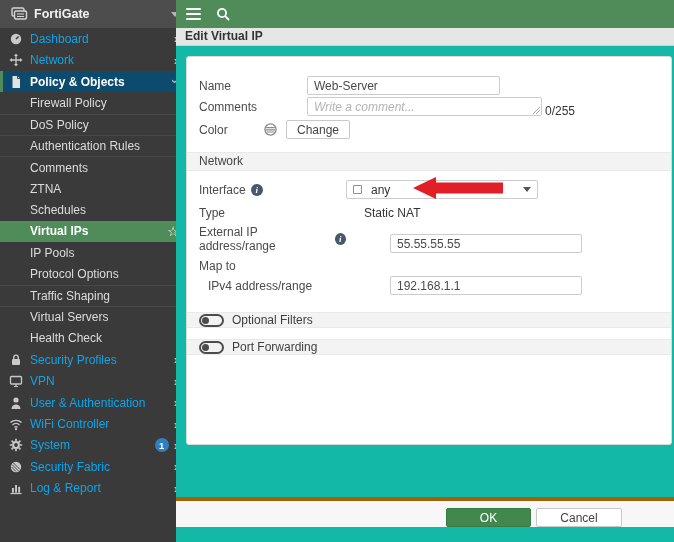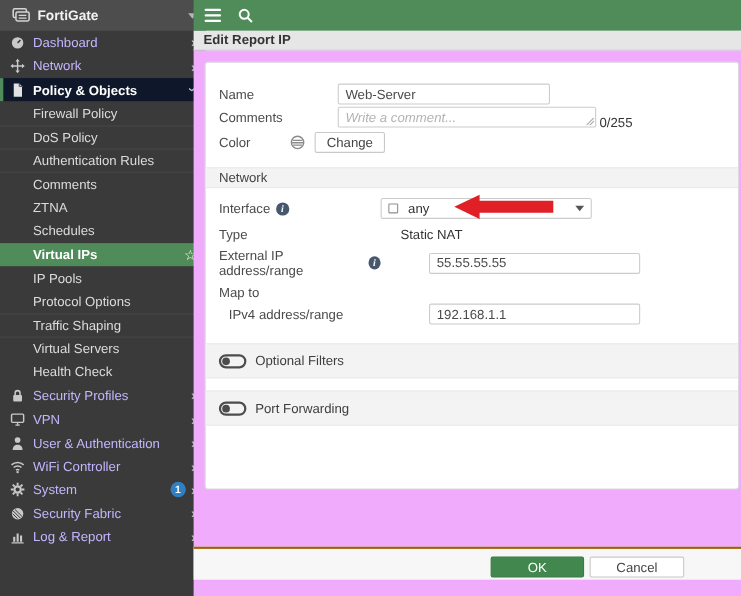--- a/index.html
+++ b/index.html
@@ -13,42 +13,42 @@
 
   
   .sidebar { position:absolute; left:0; top:0; bottom:0; width:187px; background:#3a3a3a; overflow:hidden; }
   .sb-header { height:28px; background:#4d4d4d; display:flex; align-items:center; padding:0 8px 0 10px; color:#f0f0f0; font-weight:700; }
   .sb-header .logo { width:18px; height:16px; margin-right:6px; flex-shrink:0; }
   .sb-header .title { flex:1; font-size:12.5px; font-weight:700; color:#f2f2f2; }
   .hdr-caret { width:0; height:0; border-left:4px solid transparent; border-right:4px solid transparent; border-top:5px solid #b5b5b5; }
 
   .nav-row { height:21.42px; display:flex; align-items:center; padding-left:8px; cursor:pointer; }
   .nav-row .nav-icon { width:15px; height:15px; margin-right:7px; flex-shrink:0; display:flex; align-items:center; justify-content:center; }
-  .nav-row .nav-label { flex:1; color:#c4b5fd; font-size:12px; white-space:nowrap; overflow:hidden; }
+  .nav-row .nav-label { flex:1; color:#0ea5e9; font-size:12px; white-space:nowrap; overflow:hidden; }
   .nav-row .chev { color:#b9b9b9; font-size:13px; font-weight:700; margin-right:9px; line-height:1; }
   .nav-row .chev.down { transform:rotate(90deg); margin-right:10px; }
   .nav-row.sub { padding-left:30px; }
   .nav-row.sub .nav-label { color:#dcdcdc; }
   .nav-row.sep-top { border-top:1px solid #474747; }
-  .nav-row.expanded { background:#0f172a; border-left:3px solid #4f8c5a; padding-left:5px; }
+  .nav-row.expanded { background:#0c4a6e; border-left:3px solid #4f8c5a; padding-left:5px; }
   .nav-row.expanded .nav-label { font-weight:700; color:#ffffff; }
   .nav-row.selected { background:#4f8c5a; }
   .nav-row.selected .nav-label { color:#ffffff; font-weight:700; }
   .star { color:#ffffff; font-size:13px; margin-right:8px; line-height:1; }
   .badge { min-width:14px; height:14px; border-radius:50%; background:#2f7fc1; color:#fff; font-size:9.5px; font-weight:700;
            display:flex; align-items:center; justify-content:center; margin-right:5px; }
 
   
   .main { position:absolute; left:176px; top:0; right:0; bottom:0; }
   .greenbar { position:absolute; top:0; left:0; right:0; height:28px; background:#4f8c5a; display:flex; align-items:center; padding-left:10px; gap:15px; }
   .hamburger { width:15px; display:flex; flex-direction:column; gap:2.5px; cursor:pointer; }
   .hamburger i { display:block; height:2.5px; background:#fff; border-radius:1px; }
   .pagebar { position:absolute; top:28px; left:0; right:0; height:18px; background:#e6e6e6; border-bottom:1px solid #d2d2d2;
              font-weight:700; font-size:12px; color:#333; line-height:17px; padding-left:9px; }
-  .content { position:absolute; top:46px; left:0; right:0; bottom:0; background:#f0abfc; }
+  .content { position:absolute; top:46px; left:0; right:0; bottom:0; background:#14b8a6; }
 
   
   .panel { position:absolute; left:10px; top:10px; width:486px; height:389px; background:#fff;
            border:1px solid #d9d9d9; border-radius:3px; padding:19px 12px 0 12px; }
   .frow { display:flex; align-items:center; }
   .flabel { width:64px; color:#4b4b4b; flex-shrink:0; }
   .flabel2 { width:147px; color:#4b4b4b; flex-shrink:0; display:flex; align-items:center; }
   .input { height:19px; border:1px solid #cccccc; border-radius:2px; font-family:inherit; font-size:12px; color:#4a4a4a;
            padding:0 6px; background:#fff; outline:none;margin-left:44px; }
   .input::placeholder { color:#b3b3b3; font-style:italic; }
@@ -57,40 +57,40 @@
   .w-net { width:192px; }
   .cwrap { position:relative; display:inline-flex; }
   .resize-handle { position:absolute; right:2px; bottom:2px; width:7px; height:7px; pointer-events:none; }
   .counter { margin-left:3px; color:#333; position:relative; top:4px; }
   .btn-change { height:19px; padding:0 10px; border:1px solid #c9c9c9; border-radius:2px; background:#fff; color:#444;
                 font-family:inherit; font-size:12px; margin-left:8px; cursor:pointer; }
   .palette { width:15px; height:15px; }
 
   .band { height:19px; background:#f3f3f3; border-top:1px solid #eaeaea; border-bottom:1px solid #eaeaea;
           margin:13px -12px 0 -12px; padding:0 12px; line-height:17px; color:#444; }
-  .tband { height:32px; background:#f3f3f3; border-top:1px solid #eaeaea; border-bottom:1px solid #eaeaea;
+  .tband { height:16px; background:#f3f3f3; border-top:1px solid #eaeaea; border-bottom:1px solid #eaeaea;
            margin:17px -12px 0 -12px; padding:0 12px; display:flex; align-items:center; gap:8px; color:#3e3e3e;text-align:right; }
   .tband.second { margin-top:11px; }
 
   .info { width:12px; height:12px; border-radius:50%; background:#47586c; color:#fff; font-size:9px; font-weight:700;
           font-style:italic; display:inline-flex; align-items:center; justify-content:center; margin-left:5px;
           font-family:"Liberation Serif","DejaVu Serif",serif; }
 
   .dropdown { width:192px; height:19px; border:1px solid #cccccc; border-radius:2px; background:#fff;
               display:flex; align-items:center; padding:0 6px; position:relative; cursor:pointer; }
   .cb { width:9px; height:9px; border:1px solid #8f8f8f; border-radius:1px; margin-right:9px; flex-shrink:0; background:#fff; }
   .dd-caret { position:absolute; right:6px; width:0; height:0; border-left:4px solid transparent; border-right:4px solid transparent; border-top:5px solid #555; }
 
   .toggle { width:25px; height:13px; border:2px solid #4c4c4c; border-radius:8px; position:relative; background:transparent; cursor:pointer; flex-shrink:0; }
   .toggle .knob { position:absolute; left:1px; top:1px; width:7px; height:7px; border-radius:50%; background:#4c4c4c; }
 
   .arrow-overlay { position:absolute; left:236px; top:130px; width:92px; height:24px; pointer-events:none; }
 
   
-  .footer { position:absolute; left:0; right:0; top:451px; height:30px; background:#f7f7f7; border-top:2px solid #a16207; }
+  .footer { position:absolute; left:0; right:0; top:451px; height:30px; background:#f7f7f7; border-top:4px solid #a16207; }
   .btn-ok { position:absolute; left:270px; top:7px; width:85px; height:19px; background:#42874d; border:1px solid #3a7a44;
             border-radius:2px; color:#fff; font-family:inherit; font-size:12px; cursor:pointer; line-height:16px; }
   .btn-cancel { position:absolute; left:360px; top:7px; width:86px; height:19px; background:#fff; border:1px solid #c9c9c9;
                 border-radius:2px; color:#444; font-family:inherit; font-size:12px; cursor:pointer; line-height:16px; }
 
   .ico { display:block; }
 </style>
 </head>
 <body>
 
@@ -267,21 +267,21 @@
         <i></i>
       </span>
     <span>
       <svg width="15" height="15" viewBox="0 0 15 15" class="ico">
           <circle cx="6" cy="6" r="4.1" fill="none" stroke="#fff" stroke-width="1.8"></circle>
           <path d="M9.2 9.2l3.8 3.8" stroke="#fff" stroke-width="1.8"></path>
         </svg>
     </span>
   </div>
 
-  <div class="pagebar">Edit Report IP</div>
+  <div class="pagebar">Edit Virtual IP</div>
 
   <div class="content">
     <div class="panel">
 
       <div class="frow">
         <span class="flabel">Name</span>
         <input class="input w-name" type="text" value="Web-Server" style="">
       </div>
 
       <div class="frow" style="margin-top:2px;">
@@ -316,21 +316,21 @@
           <span>any</span>
           <span class="dd-caret"></span>
         </span>
       </div>
 
       <div class="frow" style="margin-top:7px;">
         <span class="flabel2">Type</span>
         <span style="color:#333;margin-left:18px;">Static NAT</span>
       </div>
 
-      <div class="frow" style="margin-top:5px;">
+      <div class="frow" style="margin-top:5px;align-items:flex-end;">
         <span class="flabel2">
           <span>External IP address/range</span>
           <span class="info">i</span>
         </span>
         <input class="input w-net" type="text" value="55.55.55.55" style="">
       </div>
 
       <div class="frow" style="margin-top:6px;">
         <span class="flabel2">Map to</span>
       </div>

